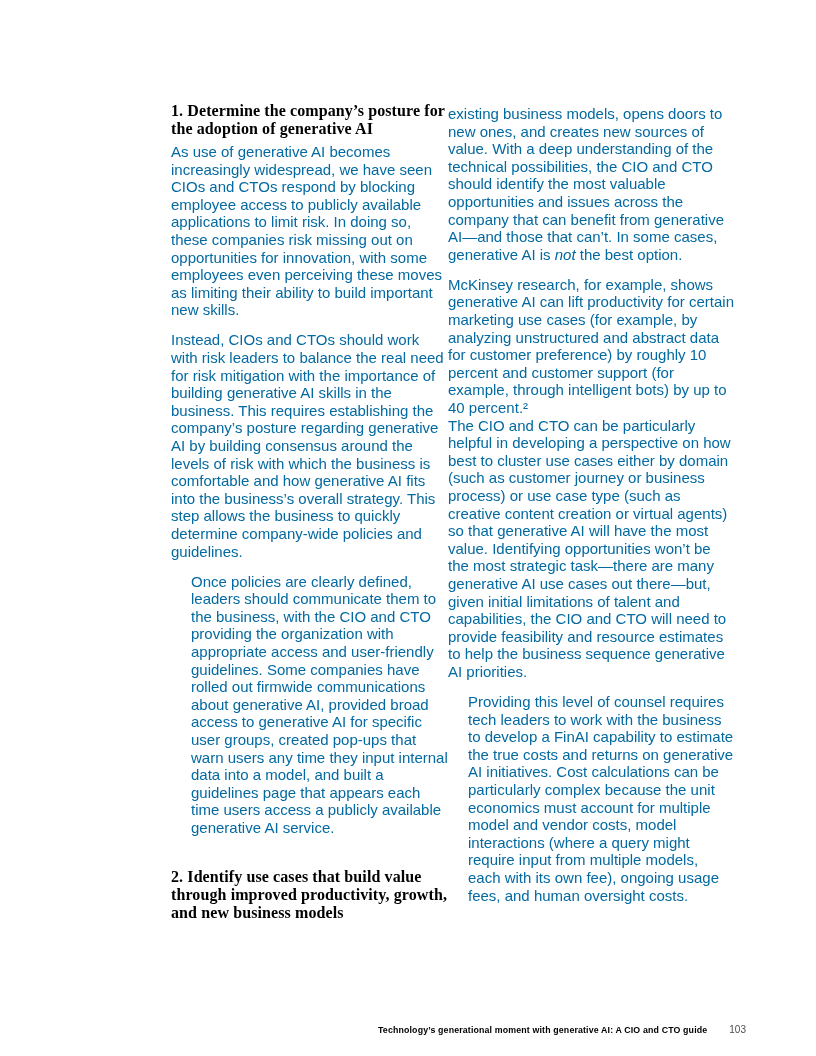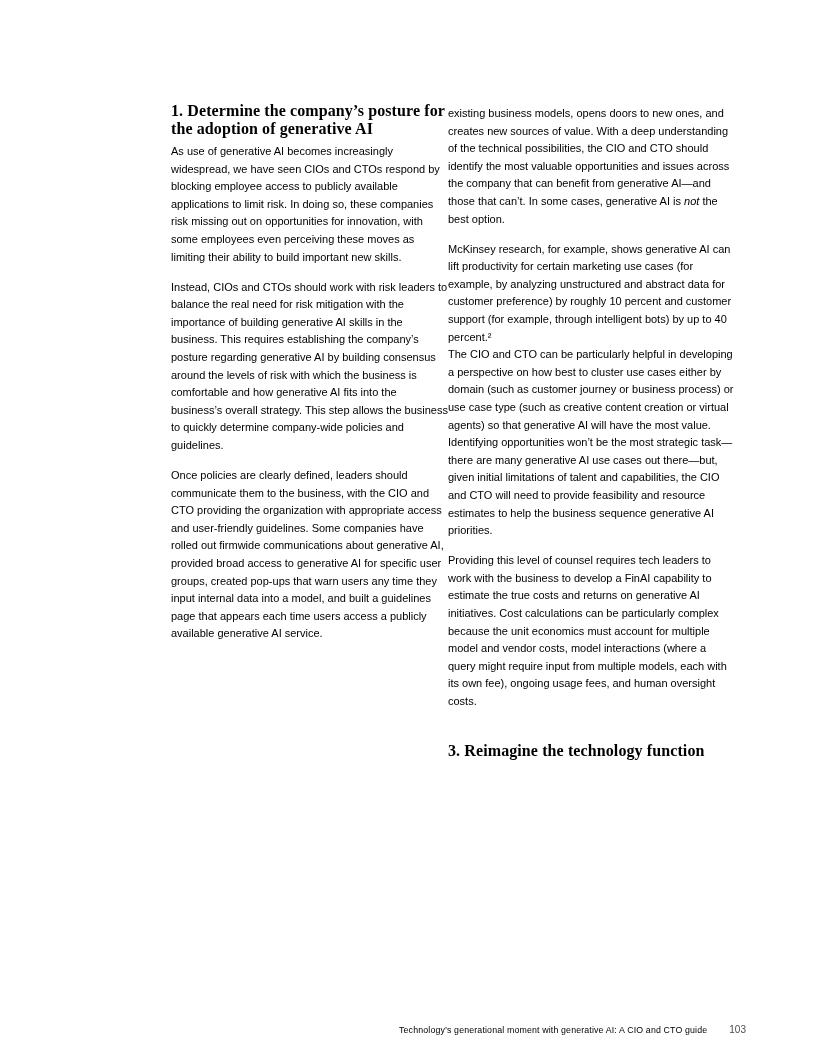--- a/index.html
+++ b/index.html
@@ -34,41 +34,41 @@
     font-size: 16px;
     line-height: 18px;
     font-weight: 700;
     color: #000000;
     margin: 0 0 5px 0;
     letter-spacing: 0.1px;
   }
   .section-heading.spaced { margin-top: 31px; }
 
   .body-para {
-    font-size: 11px;
+    font-size: 15px;
     line-height: 17.6px;
-    color: #000000;
+    color: #0369a1;
     margin: 0 0 12.5px 0;
   }
-  .body-para:last-child { margin-bottom: 0; }
+  .body-para:last-child { margin-bottom: 0; margin-left: 20px; }
   .em-word { font-style: italic; }
 
   .footer {
     position: absolute;
     left: 171px;
     top: 1024px;
     width: 575px;
     display: flex;
     justify-content: flex-end;
     align-items: baseline;
     gap: 22px;
   }
   .footer-title {
     font-size: 8.8px;
-    font-weight: 400;
+    font-weight: 700;
     color: #000000;
     letter-spacing: 0.15px;
   }
   .footer-page {
     font-size: 10px;
     color: #4d4d4d;
   }
 </style>
 </head>
 <body>
@@ -80,36 +80,36 @@
     <div class="col col-left">
 
       <div>
         <h2 class="section-heading">1. Determine the company’s posture for the adoption of generative AI</h2>
         <p class="body-para">As use of generative AI becomes increasingly widespread, we have seen CIOs and CTOs respond by blocking employee access to publicly available applications to limit risk. In doing so, these companies risk missing out on opportunities for innovation, with some employees even perceiving these moves as limiting their ability to build important new skills.</p>
         <p class="body-para">Instead, CIOs and CTOs should work with risk leaders to balance the real need for risk mitigation with the importance of building generative AI skills in the business. This requires establishing the company’s posture regarding generative AI by building consensus around the levels of risk with which the business is comfortable and how generative AI fits into the business’s overall strategy. This step allows the business to quickly determine company-wide policies and guidelines.</p>
         <p class="body-para">Once policies are clearly defined, leaders should communicate them to the business, with the CIO and CTO providing the organization with appropriate access and user-friendly guidelines. Some companies have rolled out firmwide communications about generative AI, provided broad access to generative AI for specific user groups, created pop-ups that warn users any time they input internal data into a model, and built a guidelines page that appears each time users access a publicly available generative AI service.</p>
       </div>
 
       <div>
+        <h2 class="section-heading spaced">2. Identify use cases that build value through improved productivity, growth, and new business models</h2>
       </div>
 
     </div>
 
     <div class="col col-right">
 
       <div>
         <p class="body-para"><span>existing business models, opens doors to new ones, and creates new sources of value. With a deep understanding of the technical possibilities, the CIO and CTO should identify the most valuable opportunities and issues across the company that can benefit from generative AI—and those that can’t. In some cases, generative AI is </span><span class="em-word">not</span><span> the best option.</span></p>
 
         <p class="body-para"><span>McKinsey research, for example, shows generative AI can lift productivity for certain marketing use cases (for example, by analyzing unstructured and abstract data for customer preference) by roughly 10 percent and customer support (for example, through intelligent bots) by up to 40 percent.²</span><br><span>The CIO and CTO can be particularly helpful in developing a perspective on how best to cluster use cases either by domain (such as customer journey or business process) or use case type (such as creative content creation or virtual agents) so that generative AI will have the most value. Identifying opportunities won’t be the most strategic task—there are many generative AI use cases out there—but, given initial limitations of talent and capabilities, the CIO and CTO will need to provide feasibility and resource estimates to help the business sequence generative AI priorities.</span></p>
 
         <p class="body-para">Providing this level of counsel requires tech leaders to work with the business to develop a FinAI capability to estimate the true costs and returns on generative AI initiatives. Cost calculations can be particularly complex because the unit economics must account for multiple model and vendor costs, model interactions (where a query might require input from multiple models, each with its own fee), ongoing usage fees, and human oversight costs.</p>
       </div>
 
       <div>
-        <h2 class="section-heading spaced">3. Reimagine the technology function</h2>
       </div>
 
     </div>
 
   </div>
 
   <div class="footer">
     <span class="footer-title">Technology’s generational moment with generative AI: A CIO and CTO guide</span>
     <span class="footer-page">103</span>
   </div>

